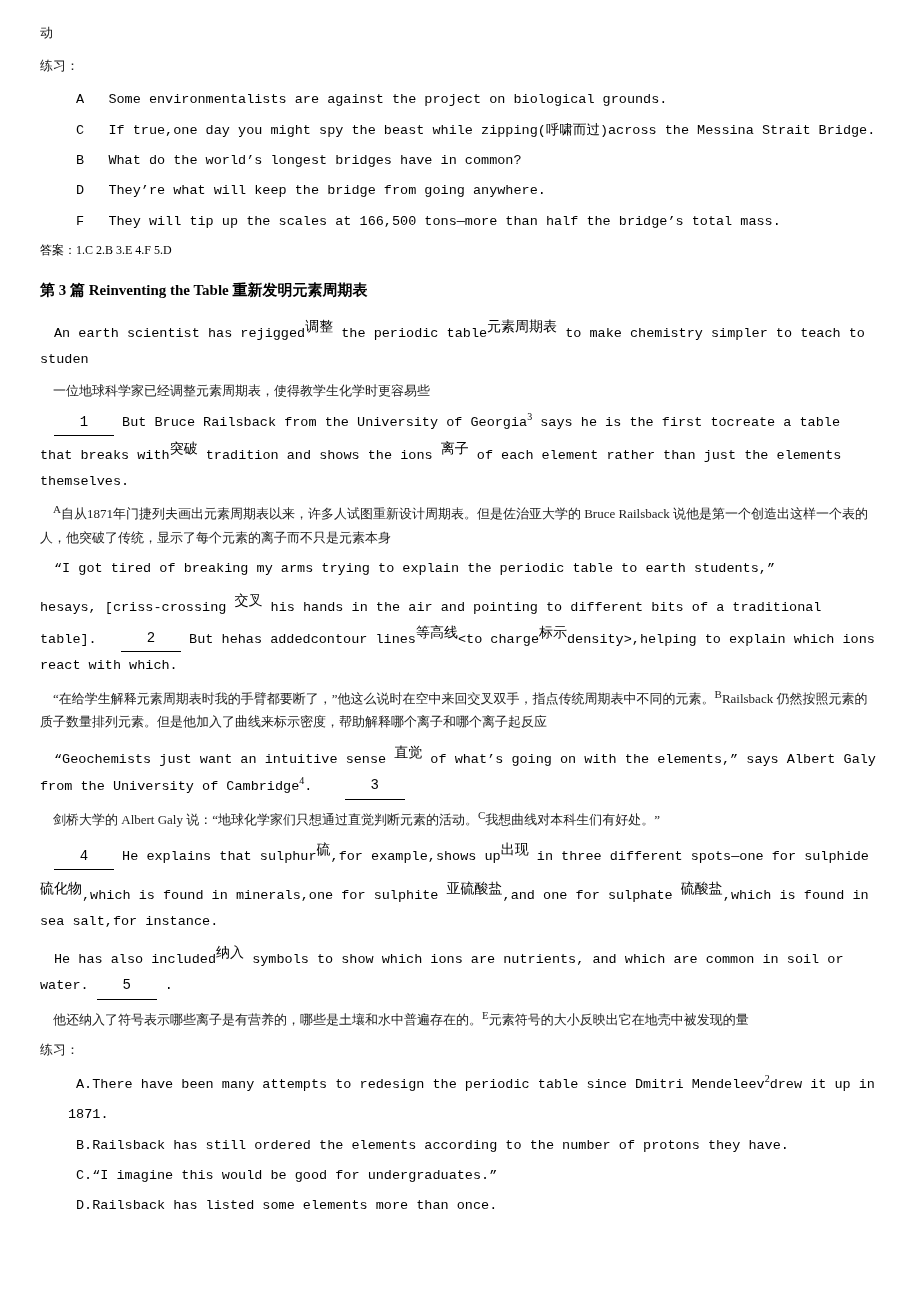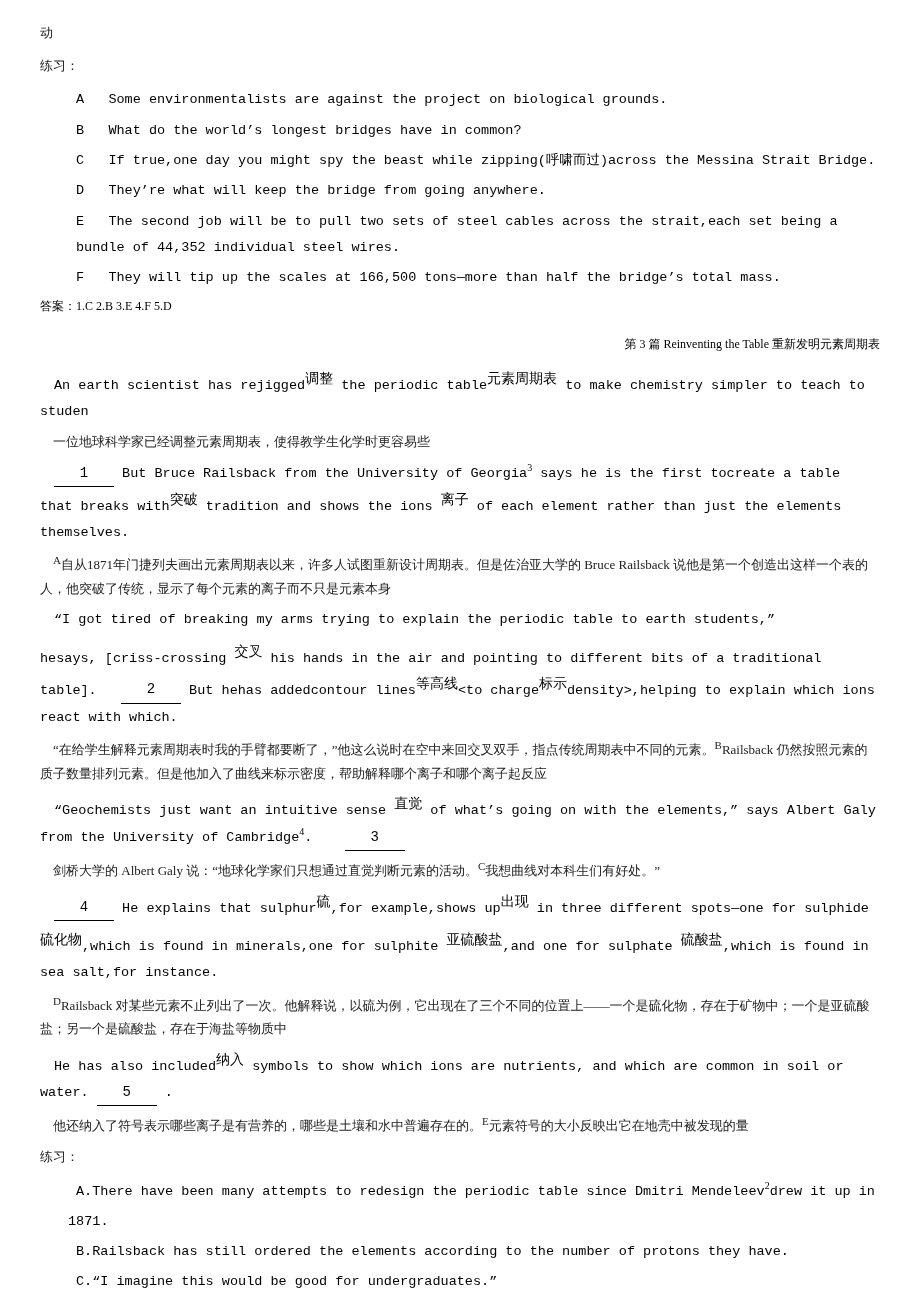--- a/index.html
+++ b/index.html
@@ -13,23 +13,23 @@
       font-size: 14px;
       color: #000;
       padding: 20px 40px;
       line-height: 1.8;
       width: 920px;
     }
     .section {
       margin-bottom: 8px;
     }
     .title-line {
-      text-align: right;
-      font-size: 12px;
-      font-weight: normal;
+      text-align: left;
+      font-size: 15px;
+      font-weight: bold;
       margin: 16px 0 10px 0;
     }
     .para {
       margin-bottom: 6px;
       text-indent: 0;
     }
     .mono {
       font-family: "Courier New", Courier, monospace;
       font-size: 13.5px;
     }
@@ -81,30 +81,27 @@
 
   <div class="section">
     <span class="cn">练习：</span>
   </div>
 
   <div>
     <div class="block-item">
       <span class="label">A&nbsp;&nbsp;&nbsp;</span><span class="mono">Some environmentalists are against the project on biological grounds.</span>
     </div>
     <div class="block-item">
+      <span class="label">C&nbsp;&nbsp;&nbsp;</span><span class="mono">If true,one day you might spy the beast while zipping(呼啸而过)across the Messina Strait Bridge.</span>
+    </div>
+    <div class="block-item">
       <span class="label">B&nbsp;&nbsp;&nbsp;</span><span class="mono">What do the world’s longest bridges have in common?</span>
     </div>
     <div class="block-item">
-      <span class="label">C&nbsp;&nbsp;&nbsp;</span><span class="mono">If true,one day you might spy the beast while zipping(呼啸而过)across the Messina Strait Bridge.</span>
-    </div>
-    <div class="block-item">
       <span class="label">D&nbsp;&nbsp;&nbsp;</span><span class="mono">They’re what will keep the bridge from going anywhere.</span>
-    </div>
-    <div class="block-item">
-      <span class="label">E&nbsp;&nbsp;&nbsp;</span><span class="mono">The second job will be to pull two sets of steel cables across the strait,each set being a bundle of 44,352 individual steel wires.</span>
     </div>
     <div class="block-item">
       <span class="label">F&nbsp;&nbsp;&nbsp;</span><span class="mono">They will tip up the scales at 166,500 tons—more than half the bridge’s total mass.</span>
     </div>
   </div>
 
   <div class="section answer-line">
     <span>答案：1.C 2.B 3.E 4.F 5.D</span>
   </div>
 
@@ -146,23 +143,20 @@
     &nbsp;&nbsp;&nbsp;&nbsp;剑桥大学的 Albert Galy 说：“地球化学家们只想通过直觉判断元素的活动。<sup style="font-size:11px;">C</sup>我想曲线对本科生们有好处。”
   </div>
 
   <div class="para">
     &nbsp;&nbsp;&nbsp;&nbsp;<span class="blank">&nbsp;4&nbsp;</span><span class="mono"> He explains that </span><span class="mono underline">sulphur</span><span class="small-cn">硫</span><span class="mono">,for example,</span><span class="mono underline">shows up</span><span class="small-cn">出现</span><span class="mono"> in three different spots—one for sulphide</span>
   </div>
   <div class="para">
     <span class="small-cn">硫化物</span><span class="mono">,which is found in minerals,one for sulphite </span><span class="small-cn">亚硫酸盐</span><span class="mono">,and one for sulphate </span><span class="small-cn">硫酸盐</span><span class="mono">,which is found in sea salt,for instance.</span>
   </div>
 
-  <div class="para cn">
-    &nbsp;&nbsp;&nbsp;&nbsp;<sup style="font-size:11px;">D</sup>Railsback 对某些元素不止列出了一次。他解释说，以硫为例，它出现在了三个不同的位置上——一个是硫化物，存在于矿物中；一个是亚硫酸盐；另一个是硫酸盐，存在于海盐等物质中
-  </div>
 
   <div class="para">
     &nbsp;&nbsp;&nbsp;&nbsp;<span class="mono">He has also included</span><span class="small-cn">纳入</span><span class="mono"> symbols to show which ions are nutrients, and which are common in soil or water. </span><span class="blank">&nbsp;&nbsp;5&nbsp;&nbsp;</span><span class="mono"> .</span>
   </div>
 
   <div class="para cn">
     &nbsp;&nbsp;&nbsp;&nbsp;他还纳入了符号表示哪些离子是有营养的，哪些是土壤和水中普遍存在的。<sup style="font-size:11px;">E</sup>元素符号的大小反映出它在地壳中被发现的量
   </div>
 
   <div class="section">

